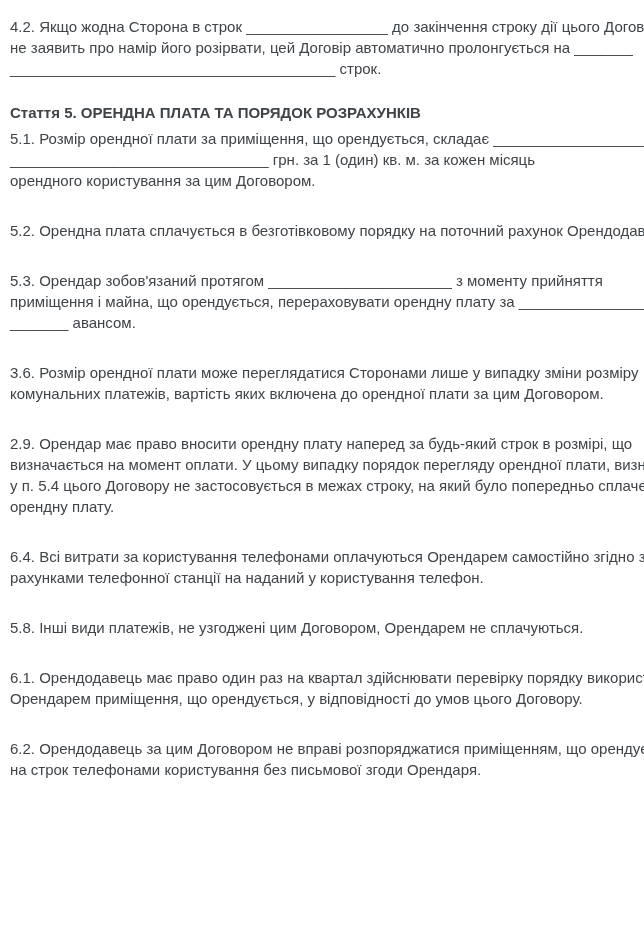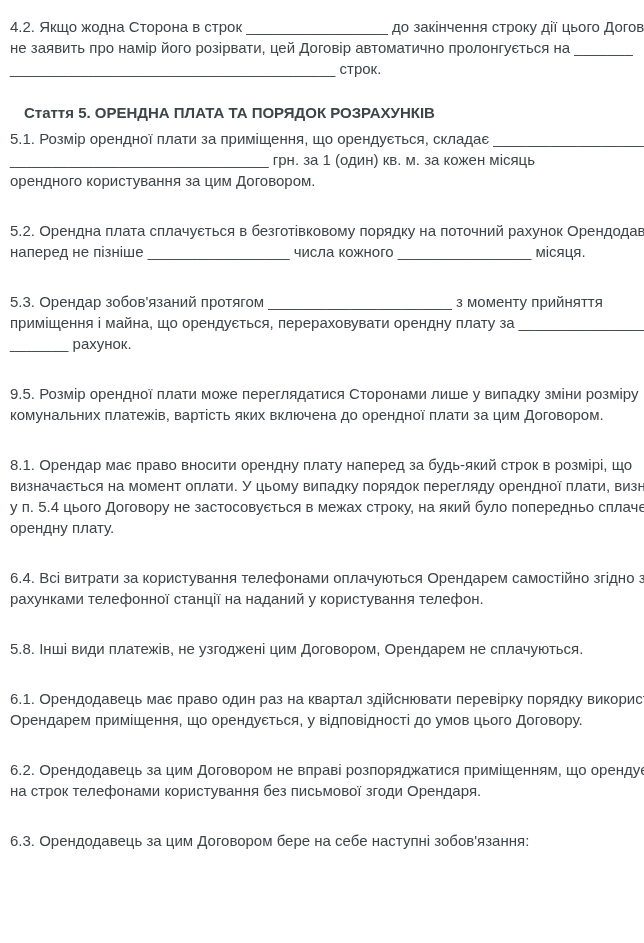--- a/index.html
+++ b/index.html
@@ -10,21 +10,21 @@
     box-sizing: border-box;
     background: #ffffff;
     padding: 16px 10px 0 10px;
     overflow: hidden;
     font-family: "Liberation Sans", sans-serif;
     font-size: 15px;
     line-height: 21px;
     color: #3f4449;
   }
   .paragraph { margin: 0 0 29px 0; }
-  .heading   { font-weight: bold; margin: -6px 0 5px 14px; }
+  .heading   { font-weight: bold; margin: -6px 0 5px 0; }
   .line      { white-space: nowrap; }
 </style>
 </head>
 <body>
 
 <div class="page">
   <div>
       <div class="paragraph">
         <div class="line">4.2. Якщо жодна Сторона в строк _________________ до закінчення строку дії цього Договору</div>
         <div class="line">не заявить про намір його розірвати, цей Договір автоматично пролонгується на _______</div>
@@ -33,49 +33,45 @@
       <div class="heading">
         <div class="line">Стаття 5. ОРЕНДНА ПЛАТА ТА ПОРЯДОК РОЗРАХУНКІВ</div>
       </div>
       <div class="paragraph">
         <div class="line">5.1. Розмір орендної плати за приміщення, що орендується, складає ____________________</div>
         <div class="line">_______________________________ грн. за 1 (один) кв. м. за кожен місяць</div>
         <div class="line">орендного користування за цим Договором.</div>
       </div>
       <div class="paragraph">
         <div class="line">5.2. Орендна плата сплачується в безготівковому порядку на поточний рахунок Орендодавця</div>
-        <div class="line">наперед не пізніше _________________ числа кожного ________________ місяця.</div>
       </div>
       <div class="paragraph">
         <div class="line">5.3. Орендар зобов'язаний протягом ______________________ з моменту прийняття</div>
         <div class="line">приміщення і майна, що орендується, перераховувати орендну плату за __________________</div>
-        <div class="line">_______ рахунок.</div>
+        <div class="line">_______ авансом.</div>
       </div>
       <div class="paragraph">
-        <div class="line">9.5. Розмір орендної плати може переглядатися Сторонами лише у випадку зміни розміру</div>
+        <div class="line">3.6. Розмір орендної плати може переглядатися Сторонами лише у випадку зміни розміру</div>
         <div class="line">комунальних платежів, вартість яких включена до орендної плати за цим Договором.</div>
       </div>
       <div class="paragraph">
-        <div class="line">8.1. Орендар має право вносити орендну плату наперед за будь-який строк в розмірі, що</div>
+        <div class="line">2.9. Орендар має право вносити орендну плату наперед за будь-який строк в розмірі, що</div>
         <div class="line">визначається на момент оплати. У цьому випадку порядок перегляду орендної плати, визначений</div>
         <div class="line">у п. 5.4 цього Договору не застосовується в межах строку, на який було попередньо сплачено</div>
         <div class="line">орендну плату.</div>
       </div>
       <div class="paragraph">
         <div class="line">6.4. Всі витрати за користування телефонами оплачуються Орендарем самостійно згідно з</div>
         <div class="line">рахунками телефонної станції на наданий у користування телефон.</div>
       </div>
       <div class="paragraph">
         <div class="line">5.8. Інші види платежів, не узгоджені цим Договором, Орендарем не сплачуються.</div>
       </div>
       <div class="paragraph">
         <div class="line">6.1. Орендодавець має право один раз на квартал здійснювати перевірку порядку використання</div>
         <div class="line">Орендарем приміщення, що орендується, у відповідності до умов цього Договору.</div>
       </div>
       <div class="paragraph">
         <div class="line">6.2. Орендодавець за цим Договором не вправі розпоряджатися приміщенням, що орендується,</div>
         <div class="line">на строк телефонами користування без письмової згоди Орендаря.</div>
       </div>
-      <div class="paragraph">
-        <div class="line">6.3. Орендодавець за цим Договором бере на себе наступні зобов'язання:</div>
-      </div>
     </div>
 </div>
 
 </body></html>

